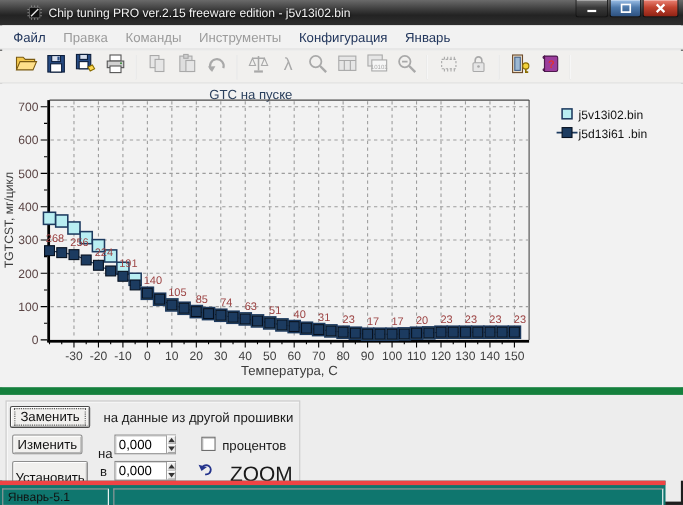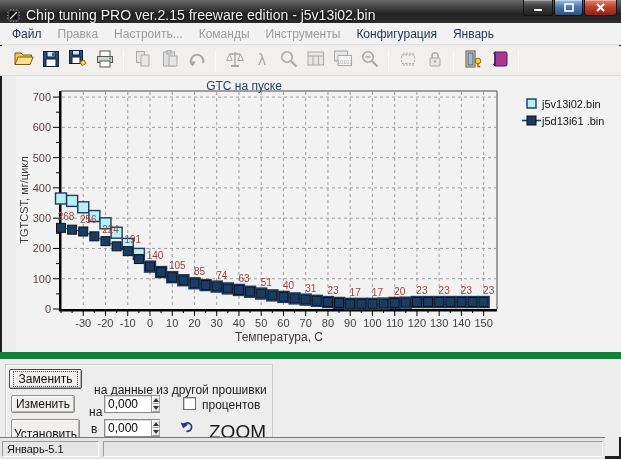--- a/index.html
+++ b/index.html
@@ -4,21 +4,21 @@
 <style>
   * { margin:0; padding:0; box-sizing:border-box; }
   html,body { background:#888; }
   body { font-family:"Liberation Sans", sans-serif; }
   .window{ position:relative; width:621px; height:459px; background:#1e1e1e; overflow:hidden; }
   .frame{ position:absolute; left:2px; right:2px; top:0; bottom:3px; background:#ececec; }
 
   
   .titlebar{ position:absolute; left:0; right:0; top:0; height:23px;
     background:linear-gradient(#6a6a6a,#3f3f3f 35%,#232323 60%,#2e2e2e);
-    display:flex; align-items:flex-end; color:#f2f2f2; font-size:14px; }
+    display:flex; align-items:center; color:#f2f2f2; font-size:11px;padding-left:18px; }
   .titlebar .appicon{ margin:0 5px 0 6px; display:flex; }
   .titlebar .txt{ flex:1; white-space:nowrap; overflow:hidden; text-shadow:0 1px 2px #000; }
   .winbtns{ position:absolute; right:4px; top:0; display:flex; }
   .winbtn{ height:16px; border:1px solid #141414; border-top:none; border-radius:0 0 3px 3px;
     box-shadow:inset 0 1px 0 rgba(255,255,255,.35); display:flex; align-items:center; justify-content:center; margin-left:1px;}
   .winbtn.min{ width:30px; background:linear-gradient(#7c7c7c,#3a3a3a 45%,#222);}
   .winbtn.max{ width:29px; background:linear-gradient(#9cc0e8,#4d79ab 45%,#2d517f);}
   .winbtn.close{ width:33px; background:linear-gradient(#ea8173,#c1432f 45%,#8f2214);}
 
   
@@ -27,21 +27,21 @@
   .menu-item{ padding:2px 8px; color:#22365c; cursor:default; }
   .menu-item.disabled{ color:#9b9b9b;text-align:center; }
 
   
   .toolbar{ position:absolute; left:0; right:0; top:46px; height:30px; background:#f1f0ee;
     border-bottom:1px solid #dcdcdc; display:flex; align-items:center; padding-left:10px;}
   .tb-btn{ width:27px; height:26px; display:flex; align-items:center; justify-content:center; border-radius:2px;}
   .tb-sep{ width:1px; height:22px; background:#c6c6c6; border-right:1px solid #fbfbfb; margin:0 5px;}
 
   
-  .chartpanel{ position:absolute; left:0; right:0; top:76px; height:276px; background:#f2f2f2;margin-left:16px; }
+  .chartpanel{ position:absolute; left:0; right:0; top:76px; height:276px; background:#f2f2f2; }
   svg text{ font-family:"Liberation Sans", sans-serif; }
 
   
   .bottompanel{ position:absolute; left:0; right:0; top:352px; height:85px; background:#ededed;
     border-top:7px solid #15803d; font-size:12px; }
   .groupbox{ position:absolute; left:5px; top:5px; width:268px; height:76px;
     border:1px solid #cbcbcb; box-shadow:inset 1px 1px 0 #fdfdfd; background:#ededed;}
   .btn{ position:absolute; background:#f1f0ee; border:1px solid #8e8e8e; border-radius:2px;
     box-shadow:inset 1px 1px 0 #ffffff, inset -1px -1px 0 #b5b5b5;
     font-size:12px; color:#111; display:flex; align-items:center; justify-content:center; cursor:default;}
@@ -53,21 +53,21 @@
   .spinedit input{ border:0; outline:none; width:46px; font-size:12px; font-family:inherit; padding:0 3px; background:transparent;}
   .spin{ width:14px; display:flex; flex-direction:column; border-left:1px solid #9a9a9a;}
   .spin .sb{ flex:1; background:#ececec; border:1px solid #fff; border-bottom-color:#9f9f9f; border-right-color:#9f9f9f;
     display:flex; align-items:center; justify-content:center; }
   .tri-up{ width:0; height:0; border-left:3px solid transparent; border-right:3px solid transparent; border-bottom:4px solid #333;}
   .tri-dn{ width:0; height:0; border-left:3px solid transparent; border-right:3px solid transparent; border-top:4px solid #333;}
   .checkbox{ position:absolute; width:13px; height:13px; background:#fff; border:1px solid #6e6e6e;
     box-shadow:inset 1px 1px 0 #cfcfcf;}
 
   
-  .statusbar{ position:absolute; left:0; right:16px; bottom:0; height:22px; background:#e5e5e5; border-top:1px solid #ef4444;}
+  .statusbar{ position:absolute; left:0; right:16px; bottom:0; height:22px; background:#0f766e; border-top:4px solid #ef4444;}
   .sb-cell{ position:absolute; top:3px; height:16px; border:1px solid; border-color:#9c9c9c #ffffff #ffffff #9c9c9c;
     font-size:11px; color:#111; padding:1px 4px; }
 </style>
 </head>
 <body>
 
 <div class="window">
   <div class="frame"></div>
 
   <div class="titlebar">
@@ -94,21 +94,20 @@
         <svg width="11" height="9">
             <path d="M2 1 L9 8 M9 1 L2 8" stroke="#fff" stroke-width="2"></path>
           </svg>
       </div>
     </div>
   </div>
 
   <div class="menubar" id="menubar">
       <div class="menu-item">Файл</div>
       <div class="menu-item disabled">Правка</div>
-      <div class="menu-item disabled">Настроить...</div>
       <div class="menu-item disabled">Команды</div>
       <div class="menu-item disabled">Инструменты</div>
       <div class="menu-item">Конфигурация</div>
       <div class="menu-item">Январь</div>
     </div>
 
   <div class="toolbar" id="toolbar">
       <div class="tb-btn">
         <span><svg width="22" height="22" viewBox="0 0 22 22">
             <path d="M2 16.5 V5 h6 l2 2 h8.5 v2.5" fill="#f3c84e" stroke="#7a5a10"></path>
@@ -466,21 +465,21 @@
           <text x="526" y="49" font-size="11" fill="#111">j5d13i61 .bin</text>
         </g>
       </svg></div>
 
   <div class="bottompanel">
     <div class="groupbox"></div>
 
     <div class="btn default" style="left:9px; top:10px; width:73px; height:20px;">
       <span class="inner">Заменить</span>
     </div>
-    <div class="lbl" style="left:94px; top:24px;">на данные из другой прошивки</div>
+    <div class="lbl" style="left:94px; top:14px;">на данные из другой прошивки</div>
 
     <div class="btn" style="left:11px; top:36px; width:64px; height:18px;">
       <span>Изменить</span>
     </div>
     <div class="lbl" style="left:89px; top:46px;">на</div>
     <div class="spinedit" style="left:104px; top:36px;">
       <input value="0,000" style="">
       <div class="spin">
         <div class="sb">
             <span class="tri-up"></span>

